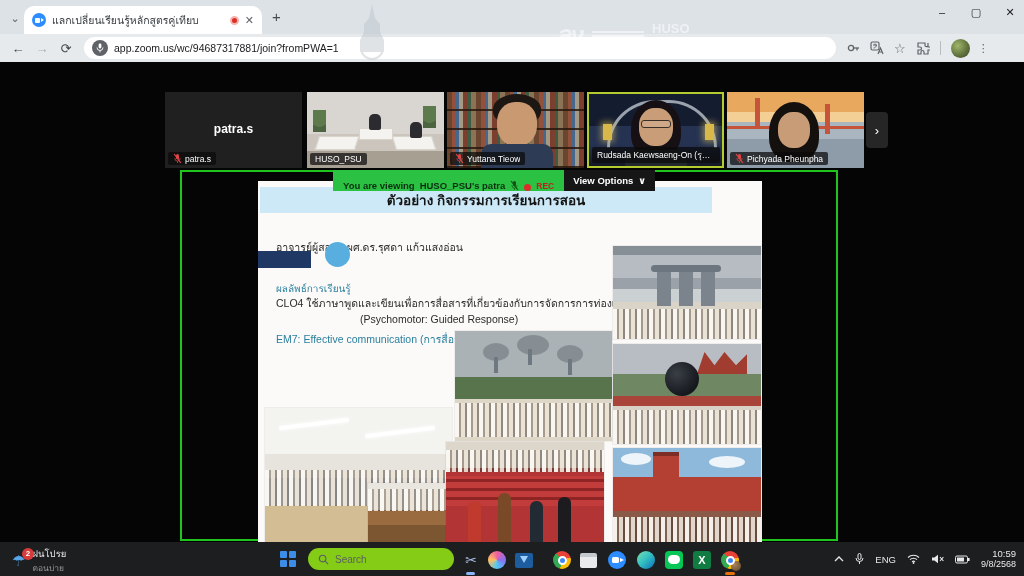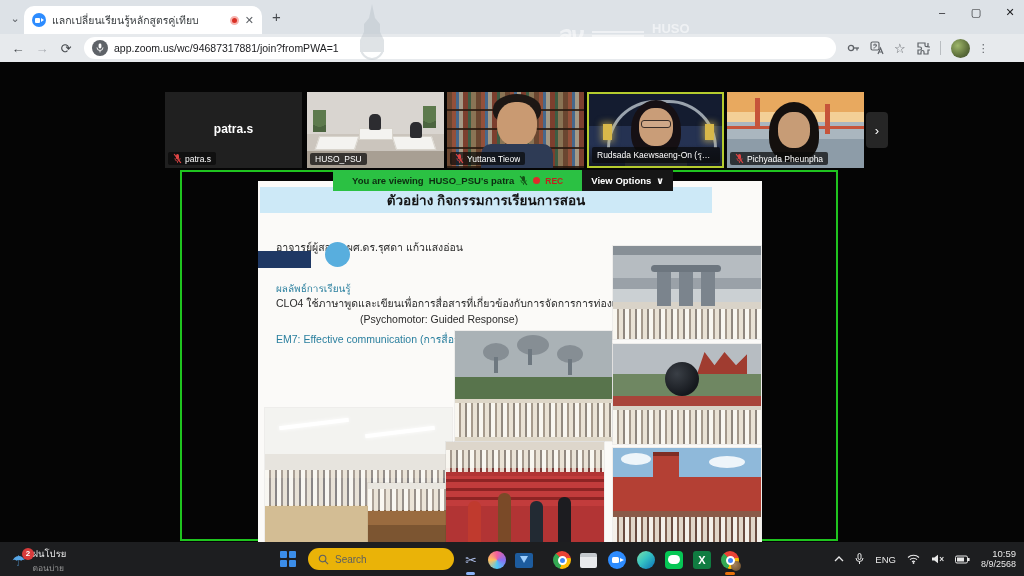--- a/index.html
+++ b/index.html
@@ -62,21 +62,21 @@
   .scene-night{background:linear-gradient(#141c30 0 45%,#253252 45% 70%,#131826)}
   .bridge-arch{position:absolute;left:18px;top:6px;width:110px;height:48px;border:3px solid #9aa3ad;border-bottom:none;border-radius:55px 55px 0 0}
   .pylon{position:absolute;width:9px;height:16px;background:#d8b84a;box-shadow:0 0 6px 2px rgba(230,200,90,.55)}
   .scene-ggb{background:linear-gradient(#e8a95f 0 26%,#f3cf96 26% 40%,#aab6bf 40% 62%,#8d9ca8 62%)}
   .ggb-tower{position:absolute;width:5px;height:30px;background:#c6543a}
   .ggb-deck{position:absolute;height:3px;background:#c6543a}
 
   
   .share-border{left:180px;top:170px;width:658px;height:371px;border:2px solid #1fc41f}
   .banner{left:333px;top:170px;height:21px;display:flex;z-index:40}
-  .banner-green{background:#2bc143;display:flex;align-items:center;gap:5px;padding:0 19px;color:#0d2d11;font-size:9.5px;font-weight:bold;white-space:nowrap}
+  .banner-green{background:#2bc143;display:flex;align-items:flex-end;gap:5px;padding:0 10px;color:#0d2d11;font-size:9.5px;font-weight:bold;white-space:nowrap}
   .rec-dot{width:7px;height:7px;border-radius:50%;background:#e02b2b}
   .rec-txt{color:#c22020;font-size:8.5px;font-weight:bold}
   .banner-black{background:#161616;color:#fff;display:flex;align-items:center;gap:5px;padding:0 9px;font-size:9.5px;font-weight:bold;white-space:nowrap}
 
   
   .slide{left:258px;top:181px;width:504px;height:361px;background:#fbfaf8;overflow:hidden}
   .sl-titlebar{position:absolute;left:2px;top:6px;width:452px;height:26px;background:#cde9f7;display:flex;align-items:center;justify-content:center}
   .sl-title{font-size:13.5px;font-weight:bold;color:#141414}
   .sl-badge{position:absolute;left:378px;top:8px;width:124px;height:24px;background:#fefefe;border:1px solid #b9c6ce;display:flex;align-items:center;justify-content:center;font-size:10.5px;color:#d93434}
   .sl-line{position:absolute;font-size:10.5px;color:#2b2b2b;white-space:nowrap}
@@ -106,21 +106,21 @@
 
   
   .taskbar{left:0;top:542px;width:1024px;height:34px;background:#1d1e20;display:flex;align-items:center}
   .weather{position:absolute;left:12px;top:546px;display:flex;gap:7px;align-items:center}
   .umb{font-size:15px;color:#57a7e8;position:relative}
   .wbadge{position:absolute;left:10px;top:-4px;width:12px;height:12px;border-radius:50%;background:#d83b3b;color:#fff;font-size:8px;text-align:center;line-height:12px;font-weight:bold}
   .wtxt div:first-child{font-size:9.5px;color:#e8e8e8}
   .wtxt div:last-child{font-size:8.5px;color:#9a9a9a}
   .start{position:absolute;left:280px;top:551px;width:16px;height:16px;display:grid;grid-template-columns:7px 7px;grid-template-rows:7px 7px;gap:2px}
   .start i{background:#3b8de8;border-radius:1px}
-  .tsearch{position:absolute;left:308px;top:548px;width:146px;height:22px;border-radius:11px;background:#eab308;display:flex;align-items:center;gap:6px;padding:0 10px;color:#5c5f62;font-size:10px}
+  .tsearch{position:absolute;left:308px;top:548px;width:146px;height:22px;border-radius:11px;background:#84cc16;display:flex;align-items:center;gap:6px;padding:0 10px;color:#5c5f62;font-size:10px}
   .appic{position:absolute;top:549px;width:22px;height:22px;display:flex;align-items:center;justify-content:center;border-radius:4px}
   .indic{position:absolute;top:572px;height:2.5px;border-radius:2px}
   .chrome-ic{width:18px;height:18px;border-radius:50%;background:conic-gradient(from -45deg,#ea4335 0 33%,#fbbc05 33% 66%,#34a853 66%);position:relative}
   .chrome-ic::after{content:"";position:absolute;inset:4.5px;background:#4285f4;border:2px solid #fff;border-radius:50%}
   .copilot{width:18px;height:18px;border-radius:50%;background:conic-gradient(#f25f9d,#8a6ff0,#4ec9f5,#ffc05f,#f25f9d)}
   .edge-ic{width:18px;height:18px;border-radius:50%;background:linear-gradient(135deg,#7ee0a8 0%,#35c3c3 45%,#0b6fb8 100%)}
   .zoom-ic{width:18px;height:18px;border-radius:50%;background:#2d8cff;position:relative}
   .zoom-ic::after{content:"";position:absolute;left:4px;top:6px;width:7px;height:6px;border-radius:1.5px;background:#fff}
   .zoom-ic::before{content:"";position:absolute;right:2.5px;top:6.5px;border-left:4px solid #fff;border-top:2.5px solid transparent;border-bottom:2.5px solid transparent}
   .line-ic{width:18px;height:18px;border-radius:4px;background:#06c755;position:relative}
@@ -456,15 +456,15 @@
   </span>
   <span>
     <svg width="15" height="9" viewBox="0 0 15 9">
         <rect x="0.5" y="1" width="12" height="7" rx="1.5" fill="none" stroke="#e8e8e8"></rect>
         <rect x="2" y="2.5" width="7" height="4" fill="#e8e8e8"></rect>
         <rect x="13" y="3" width="1.6" height="3" fill="#e8e8e8"></rect>
       </svg>
   </span>
   <span class="clock">
     <div>10:59</div>
-    <div>8/9/2568</div>
+    <div>9/8/2568</div>
   </span>
 </div>
 
 </body></html>

